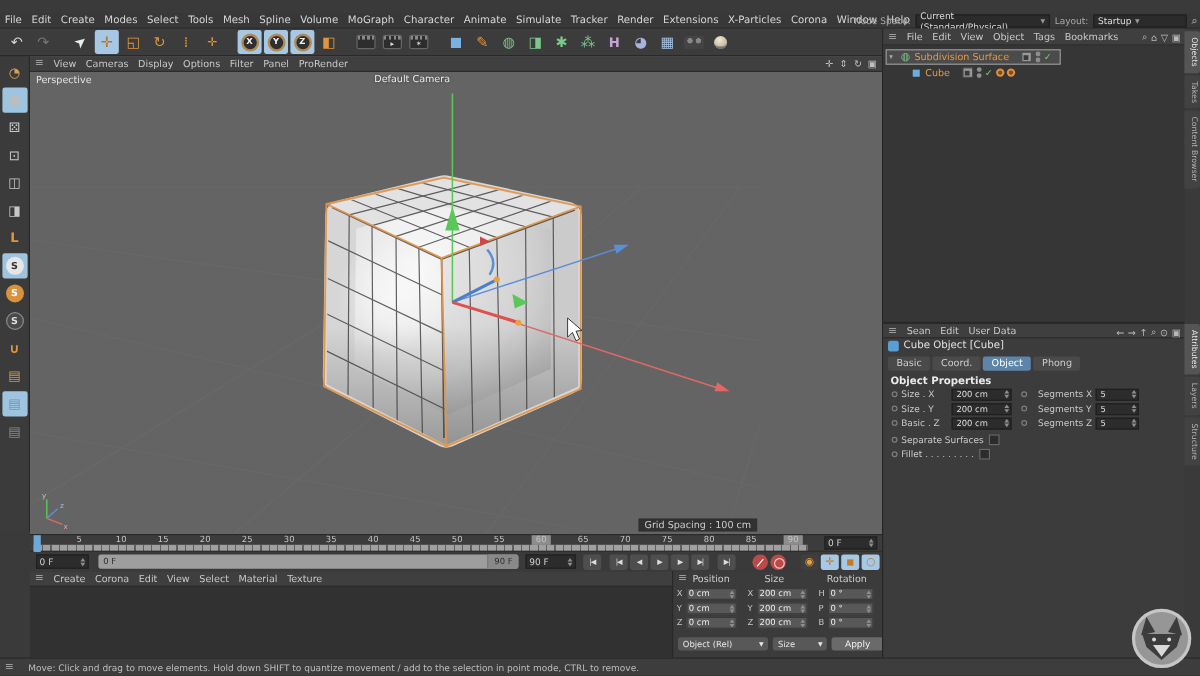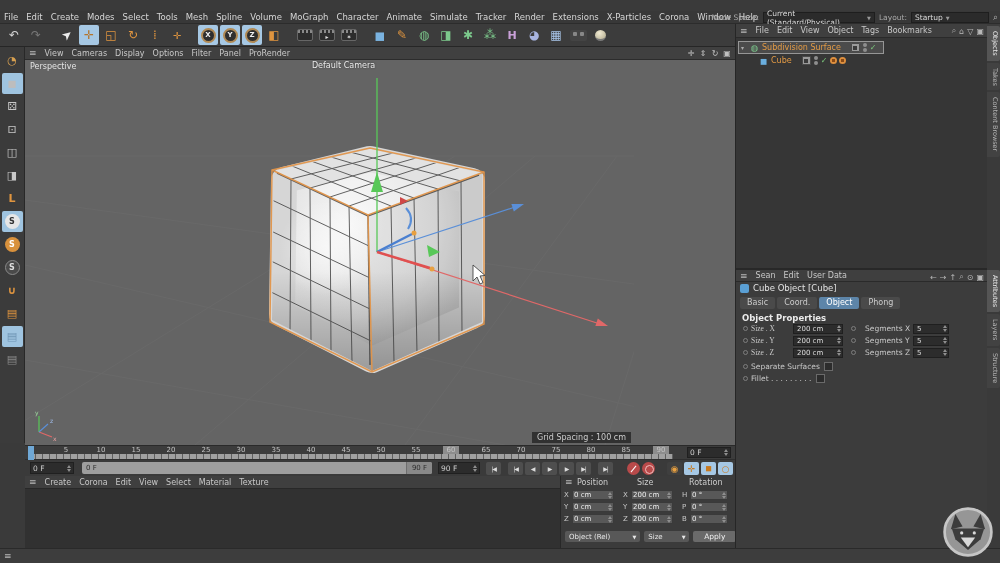--- a/index.html
+++ b/index.html
@@ -165,21 +165,21 @@
   .am-title { position:absolute; top:259px; left:4px; display:flex; align-items:center; gap:4px;
     font-size:8.5px; color:#e2e2e2; }
   .am-cube { width:9px; height:9px; background:#5a9fd4; border-radius:2px; }
   .am-tabs { position:absolute; top:273px; left:4px; display:flex; gap:2px; }
   .am-tab { padding:1px 7px 2px; background:#4a4a4a; border-radius:2px; font-size:8px; color:#cccccc; }
   .am-tab.active { background:#5d85a9; color:#ffffff; }
   .am-section { position:absolute; top:289px; left:6px; font-size:8.5px; font-weight:bold; color:#eaeaea; }
   .am-rows { position:absolute; top:299px; left:4px; display:flex; flex-direction:column; gap:1px; }
   .am-row { display:flex; align-items:center; height:11px; font-size:7.5px; color:#c8c8c8; }
   .adot { width:5px; height:5px; border:1px solid #7d7d7d; border-radius:50%; margin:0 3px; flex:none;}
-  .alabel { width:42px;font-family:Liberation Serif, serif; }
+  .alabel { width:42px; }
   .afld { width:50px; height:10px; background:#2c2c2c; border:1px solid #1f1f1f; color:#dedede;
     display:flex; align-items:center; justify-content:space-between; padding:0 1px 0 3px; font-size:7px;}
   .aseg-label { width:48px; margin-left:6px; }
   .afld.short { width:36px; }
   .am-toggles { position:absolute; top:337px; left:4px; display:flex; flex-direction:column; gap:2px;}
   .am-trow { display:flex; align-items:center; height:10px; font-size:7.5px; color:#c8c8c8;}
   .acheck { width:9px; height:9px; background:#2c2c2c; border:1px solid #6a6a6a; margin-left:4px; }
   .am-disabled { position:absolute; top:361px; left:4px; display:flex; flex-direction:column; gap:2px;}
   .am-drow { display:flex; align-items:center; height:10px; font-size:7.5px; color:#7f7f7f;}
   .dlabel { width:70px; margin-left:12px; }
@@ -841,21 +841,21 @@
           <span class="adot" style="margin-left:8px"></span>
           <span class="aseg-label">Segments Y</span>
           <span class="afld short">
             <span>5</span>
             <span class="spin"></span>
           </span>
         </div>
 
         <div class="am-row">
           <span class="adot"></span>
-          <span class="alabel">Size . Z</span>
+          <span class="alabel">Basic . Z</span>
           <span class="afld">
             <span>200 cm</span>
             <span class="spin"></span>
           </span>
           <span class="adot" style="margin-left:8px"></span>
           <span class="aseg-label">Segments Z</span>
           <span class="afld short">
             <span>5</span>
             <span class="spin"></span>
           </span>
@@ -885,20 +885,21 @@
     </div>
   <div class="rtabs bot">
 
   <span class="rtab active">Attributes</span>
       <span class="rtab ">Layers</span>
       <span class="rtab ">Structure</span>
     </div>
 
   <div class="statusbar">
     <span class="hamb">≡</span>
+    <span class="txt">Move: Click and drag to move elements. Hold down SHIFT to quantize movement / add to the selection in point mode, CTRL to remove.</span>
   </div>
 
   <svg class="foxlogo" width="54" height="54" viewBox="0 0 60 60">
     <circle cx="30" cy="30" r="26" fill="#969696" stroke="#c6c6c6" stroke-width="3"></circle>
     <polygon points="16,10 24,24 11,27" fill="#3c3c3c"></polygon>
     <polygon points="44,10 36,24 49,27" fill="#3c3c3c"></polygon>
     <polygon points="12,26 48,26 44,38 30,50 16,38" fill="#3c3c3c"></polygon>
     <polygon points="22,36 38,36 30,47" fill="#d8d8d8"></polygon>
     <circle cx="23" cy="31" r="1.8" fill="#d8d8d8"></circle>
     <circle cx="37" cy="31" r="1.8" fill="#d8d8d8"></circle>

